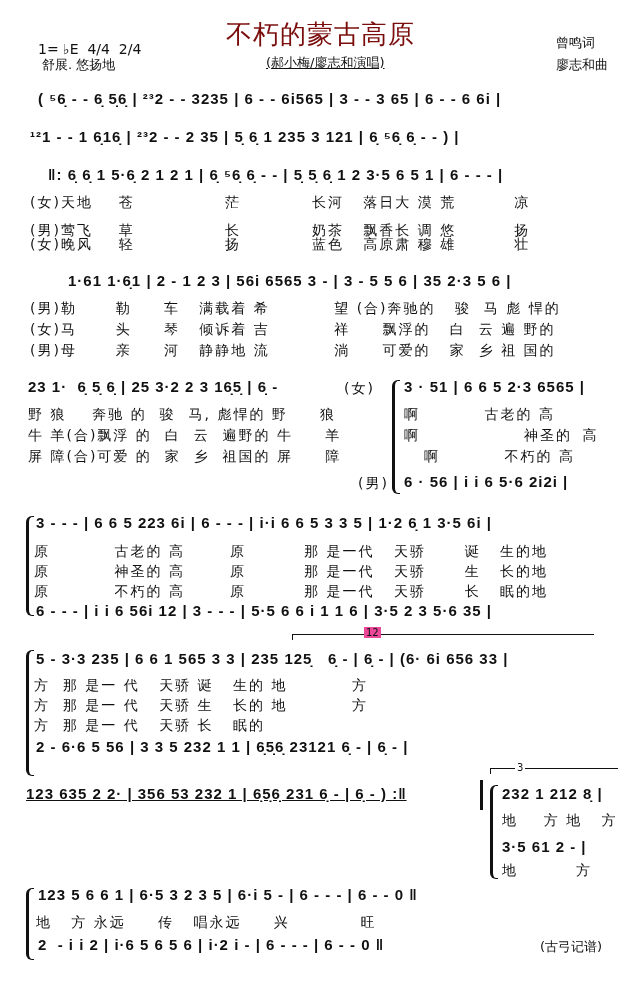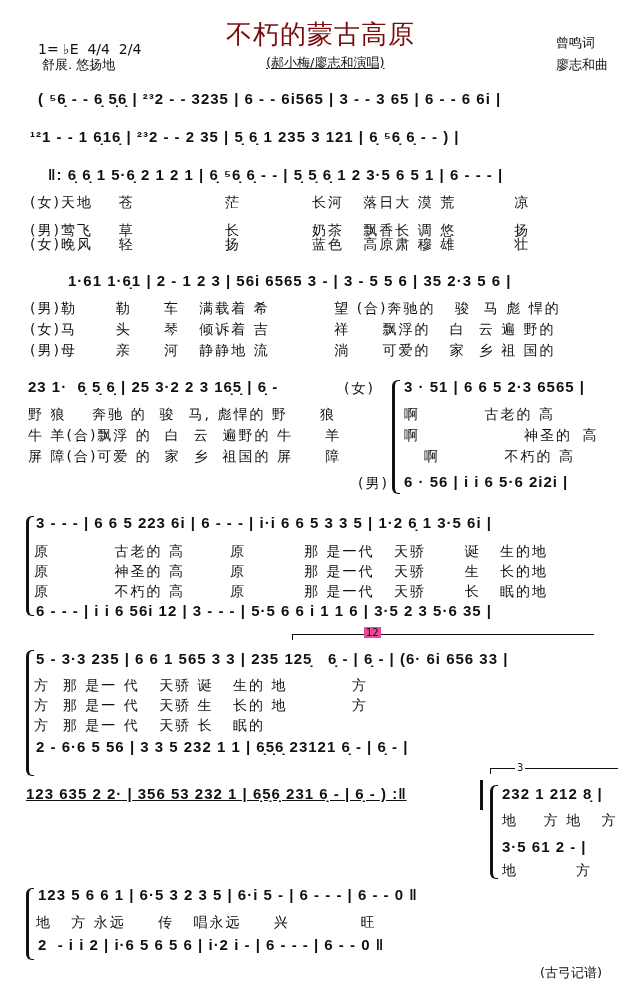--- a/index.html
+++ b/index.html
@@ -79,13 +79,13 @@
 <div class="brace" style="left:490px;top:785px;height:92px;"></div>
 <div class="abs notes" style="left:502px;top:785px;">232 1 212 8̣ |</div>
 <div class="abs lyric" style="left:502px;top:812px;">地    方 地   方</div>
 <div class="abs notes" style="left:502px;top:838px;">3·5 61 2 - |</div>
 <div class="abs lyric" style="left:502px;top:862px;">地         方</div>
 
 <div class="brace" style="left:26px;top:888px;height:70px;"></div>
 <div class="abs notes" style="left:38px;top:886px;">123 5 6 6 1 | 6·5 3 2 3 5 | 6·i 5 - | 6 - - - | 6 - - 0 ‖</div>
 <div class="abs lyric" style="left:36px;top:914px;">地   方 永远     传   唱永远     兴           旺</div>
 <div class="abs notes" style="left:38px;top:936px;">2  - i i 2 | i·6 5 6 5 6 | i·2 i - | 6 - - - | 6 - - 0 ‖</div>
-<div class="abs meta" style="left:540px;top:964px;">(古弓记谱)</div>
+<div class="abs meta" style="left:540px;top:938px;">(古弓记谱)</div>
 
 </body></html>

